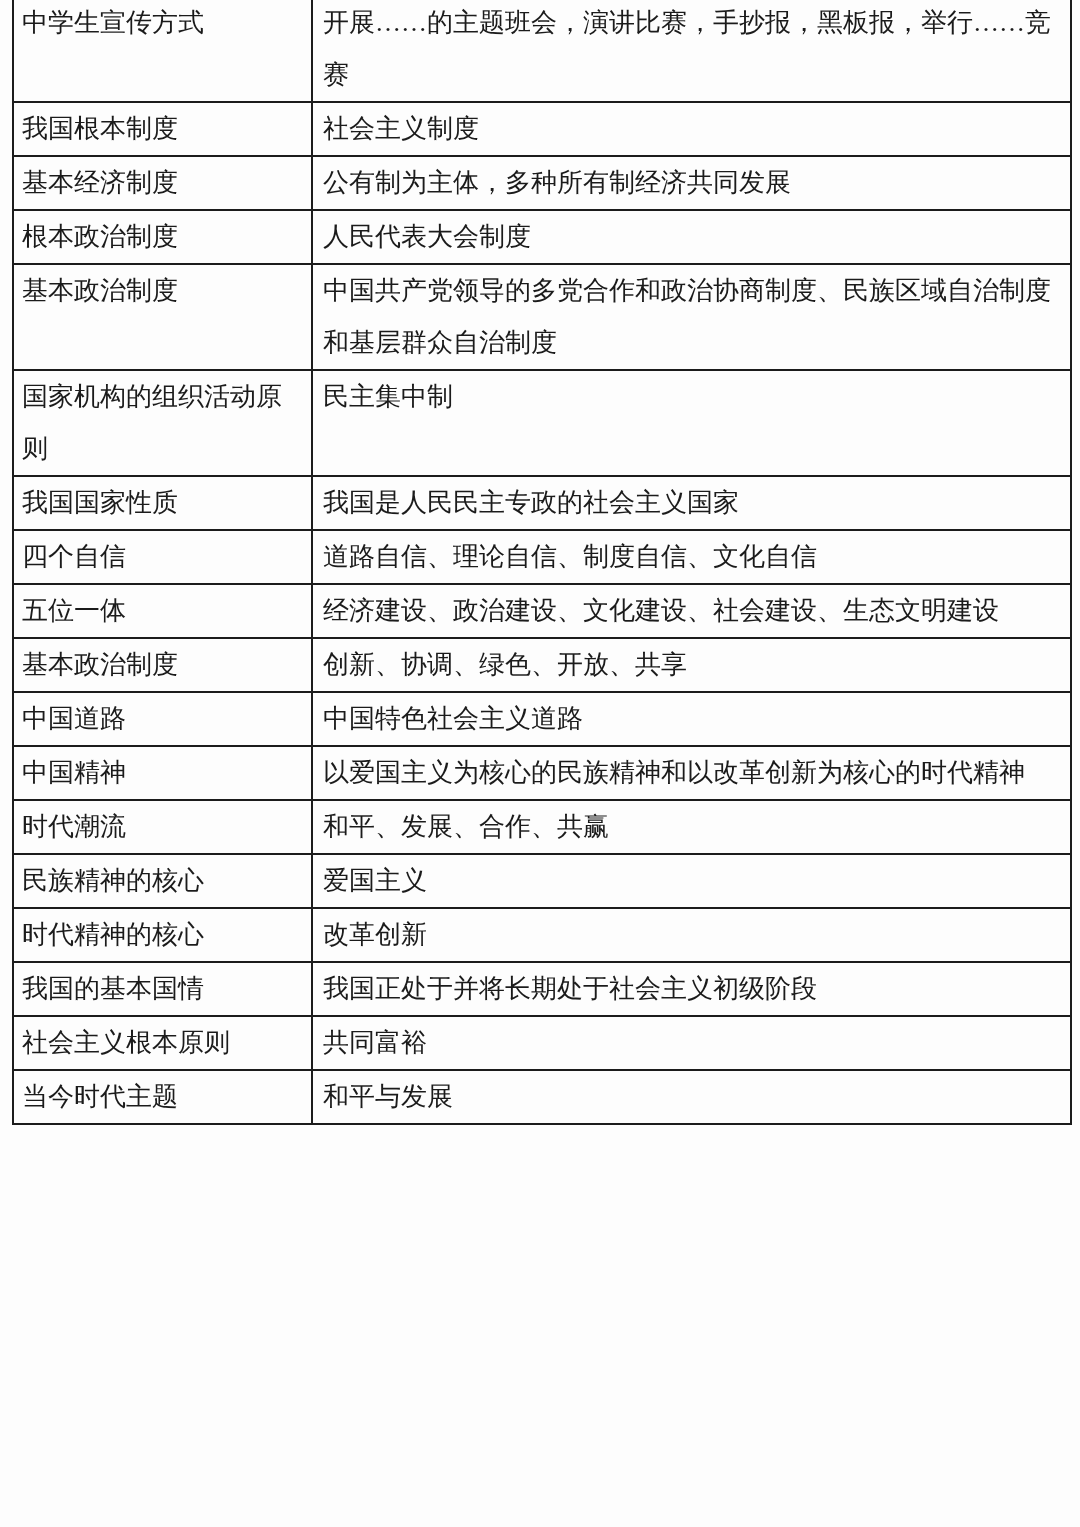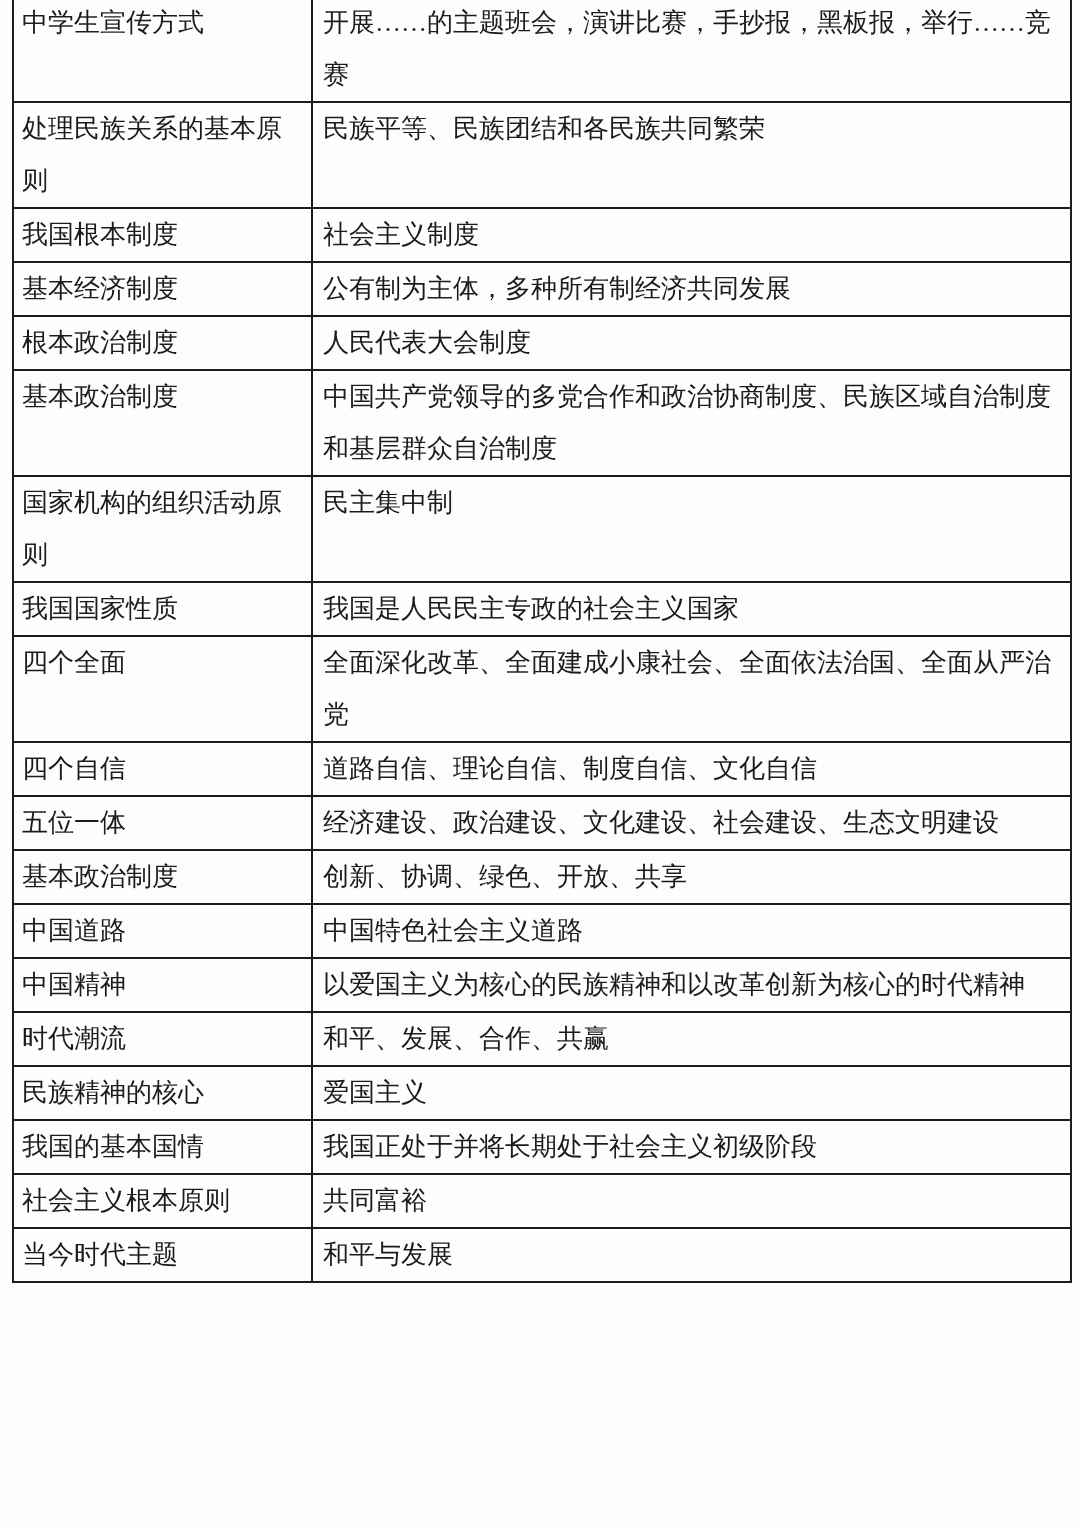--- a/index.html
+++ b/index.html
@@ -42,24 +42,20 @@
     <colgroup>
         <col class="c-term">
         <col class="c-def">
       </colgroup>
     <tbody>
       <tr>
         <td class="term">中学生宣传方式</td>
         <td class="def">开展……的主题班会，演讲比赛，手抄报，黑板报，举行……竞赛</td>
       </tr>
       <tr>
-        <td class="term">处理民族关系的基本原则</td>
-        <td class="def">民族平等、民族团结和各民族共同繁荣</td>
-      </tr>
-      <tr>
         <td class="term">我国根本制度</td>
         <td class="def">社会主义制度</td>
       </tr>
       <tr>
         <td class="term">基本经济制度</td>
         <td class="def">公有制为主体，多种所有制经济共同发展</td>
       </tr>
       <tr>
         <td class="term">根本政治制度</td>
         <td class="def">人民代表大会制度</td>
@@ -68,24 +64,20 @@
         <td class="term">基本政治制度</td>
         <td class="def">中国共产党领导的多党合作和政治协商制度、民族区域自治制度和基层群众自治制度</td>
       </tr>
       <tr>
         <td class="term">国家机构的组织活动原则</td>
         <td class="def">民主集中制</td>
       </tr>
       <tr>
         <td class="term">我国国家性质</td>
         <td class="def">我国是人民民主专政的社会主义国家</td>
-      </tr>
-      <tr>
-        <td class="term">四个全面</td>
-        <td class="def">全面深化改革、全面建成小康社会、全面依法治国、全面从严治党</td>
       </tr>
       <tr>
         <td class="term">四个自信</td>
         <td class="def">道路自信、理论自信、制度自信、文化自信</td>
       </tr>
       <tr>
         <td class="term">五位一体</td>
         <td class="def">经济建设、政治建设、文化建设、社会建设、生态文明建设</td>
       </tr>
       <tr>
@@ -102,20 +94,24 @@
       </tr>
       <tr>
         <td class="term">时代潮流</td>
         <td class="def">和平、发展、合作、共赢</td>
       </tr>
       <tr>
         <td class="term">民族精神的核心</td>
         <td class="def">爱国主义</td>
       </tr>
       <tr>
+        <td class="term">时代精神的核心</td>
+        <td class="def">改革创新</td>
+      </tr>
+      <tr>
         <td class="term">我国的基本国情</td>
         <td class="def">我国正处于并将长期处于社会主义初级阶段</td>
       </tr>
       <tr>
         <td class="term">社会主义根本原则</td>
         <td class="def">共同富裕</td>
       </tr>
       <tr>
         <td class="term">当今时代主题</td>
         <td class="def">和平与发展</td>

